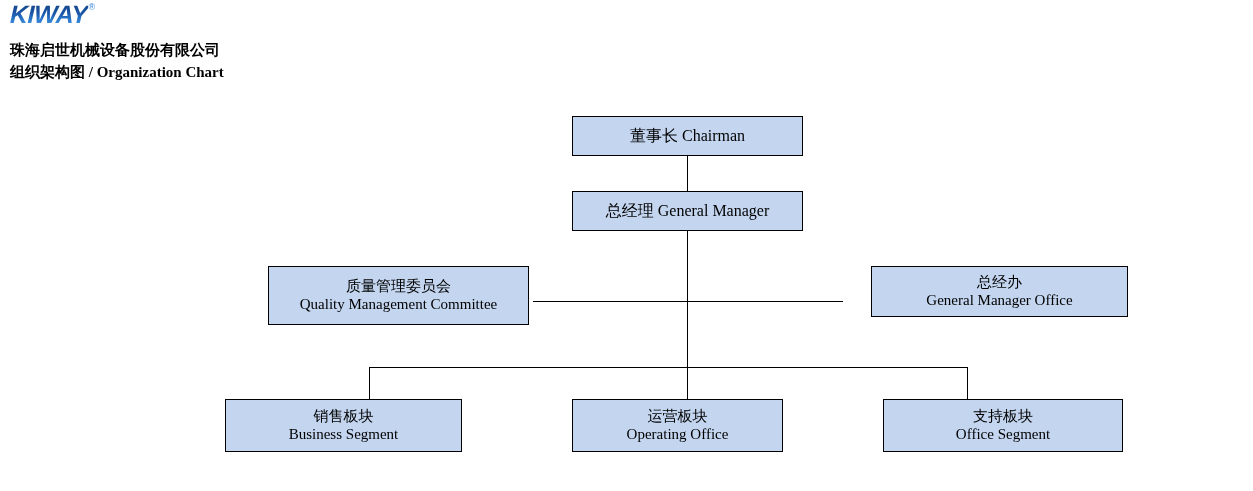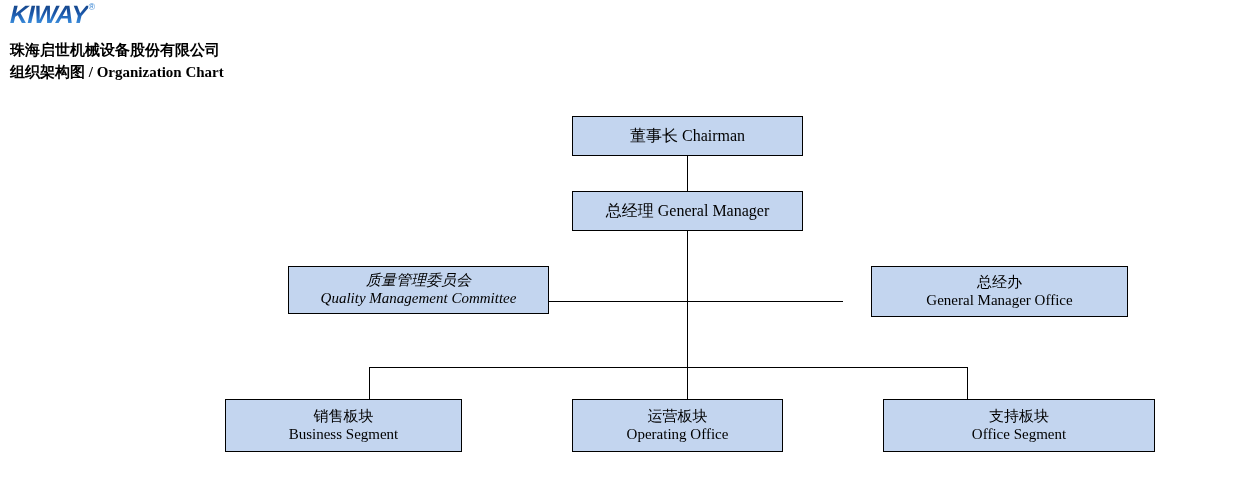--- a/index.html
+++ b/index.html
@@ -86,25 +86,25 @@
     font-size: 15px;
     z-index: 2;
   }
   .node .cn { display: block; }
   .node .en { display: block; }
   .node.single { font-size: 16px; }
 
   
   #node-chairman        { left: 572px;  top: 116px; width: 231px; height: 40px; }
   #node-gm              { left: 572px;  top: 191px; width: 231px; height: 40px; }
-  #node-qmc             { left: 288px;  top: 266px; width: 261px; height: 48px; font-style: italic; }
+  #node-qmc             { left: 268px;  top: 266px; width: 261px; height: 59px; }
   #node-gmo             { left: 843px;  top: 266px; width: 257px; height: 51px; margin-left: 28px; }
   #node-business        { left: 225px;  top: 399px; width: 237px; height: 53px; }
   #node-operating       { left: 572px;  top: 399px; width: 211px; height: 53px; }
-  #node-support         { left: 883px;  top: 399px; width: 272px; height: 53px; }
+  #node-support         { left: 883px;  top: 399px; width: 240px; height: 53px; }
 
   
   .conn {
     position: absolute;
     background: #000000;
     z-index: 1;
   }
   .conn.v { width: 1.3px; }
   .conn.h { height: 1.3px; }
 

